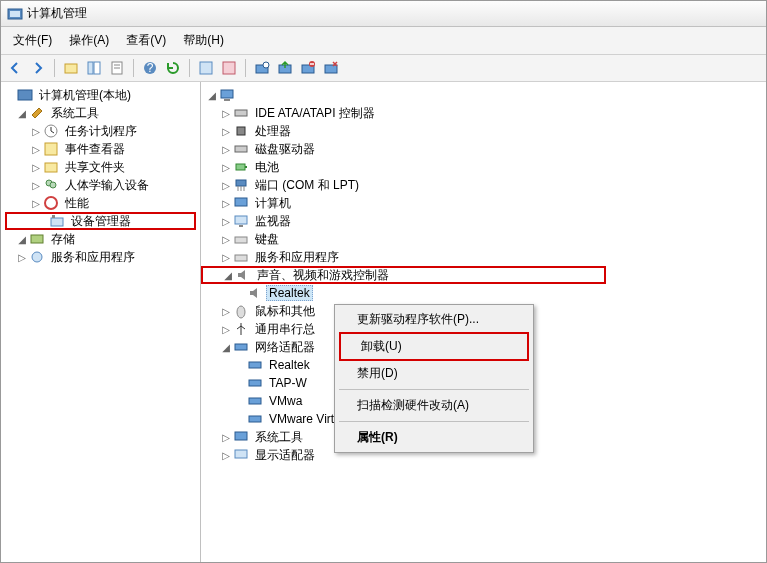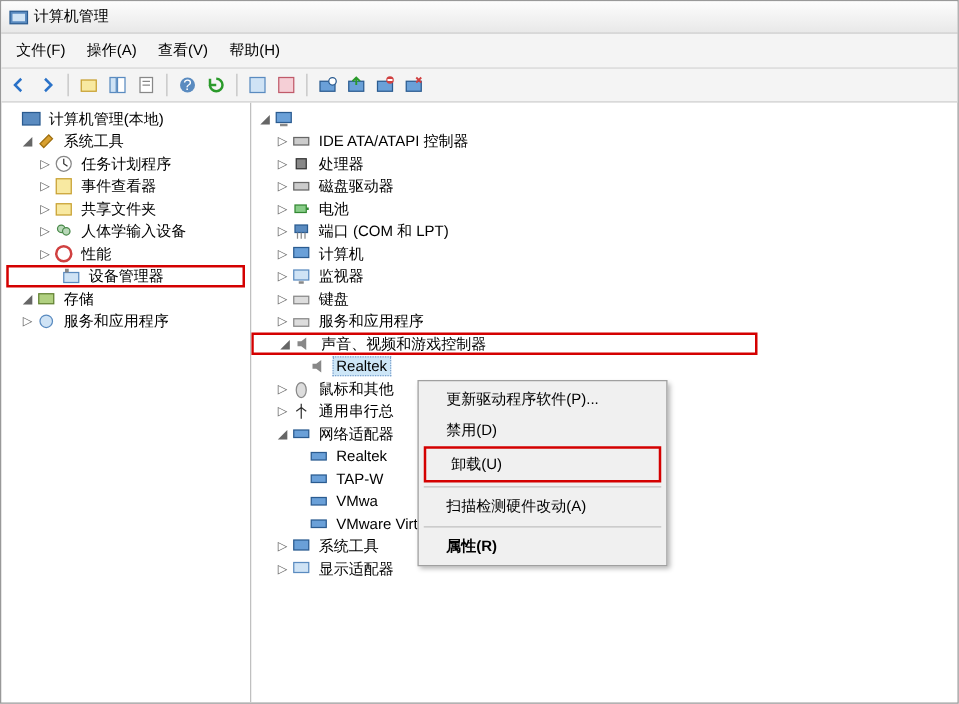--- a/index.html
+++ b/index.html
@@ -417,21 +417,21 @@
         <span class="ic">
           <svg viewBox="0 0 16 16">
             <rect x="2" y="3" width="12" height="8" fill="#cfe3f5" stroke="#5a8bc0"></rect>
           </svg>
         </span>
         <span class="lbl">显示适配器</span>
       </div>
 
     <div class="ctx-menu" style="left:133px; top:222px">
       <div class="ctx-item">更新驱动程序软件(P)...</div>
+      <div class="ctx-item highlight-red" style="margin:0 2px">卸载(U)</div>
       <div class="ctx-item">禁用(D)</div>
-      <div class="ctx-item highlight-red" style="margin:0 2px">卸载(U)</div>
       <div class="ctx-sep"></div>
       <div class="ctx-item">扫描检测硬件改动(A)</div>
       <div class="ctx-sep"></div>
       <div class="ctx-item" style="font-weight:bold">属性(R)</div>
     </div>
   </div>
 </div>
 
 </body></html>

